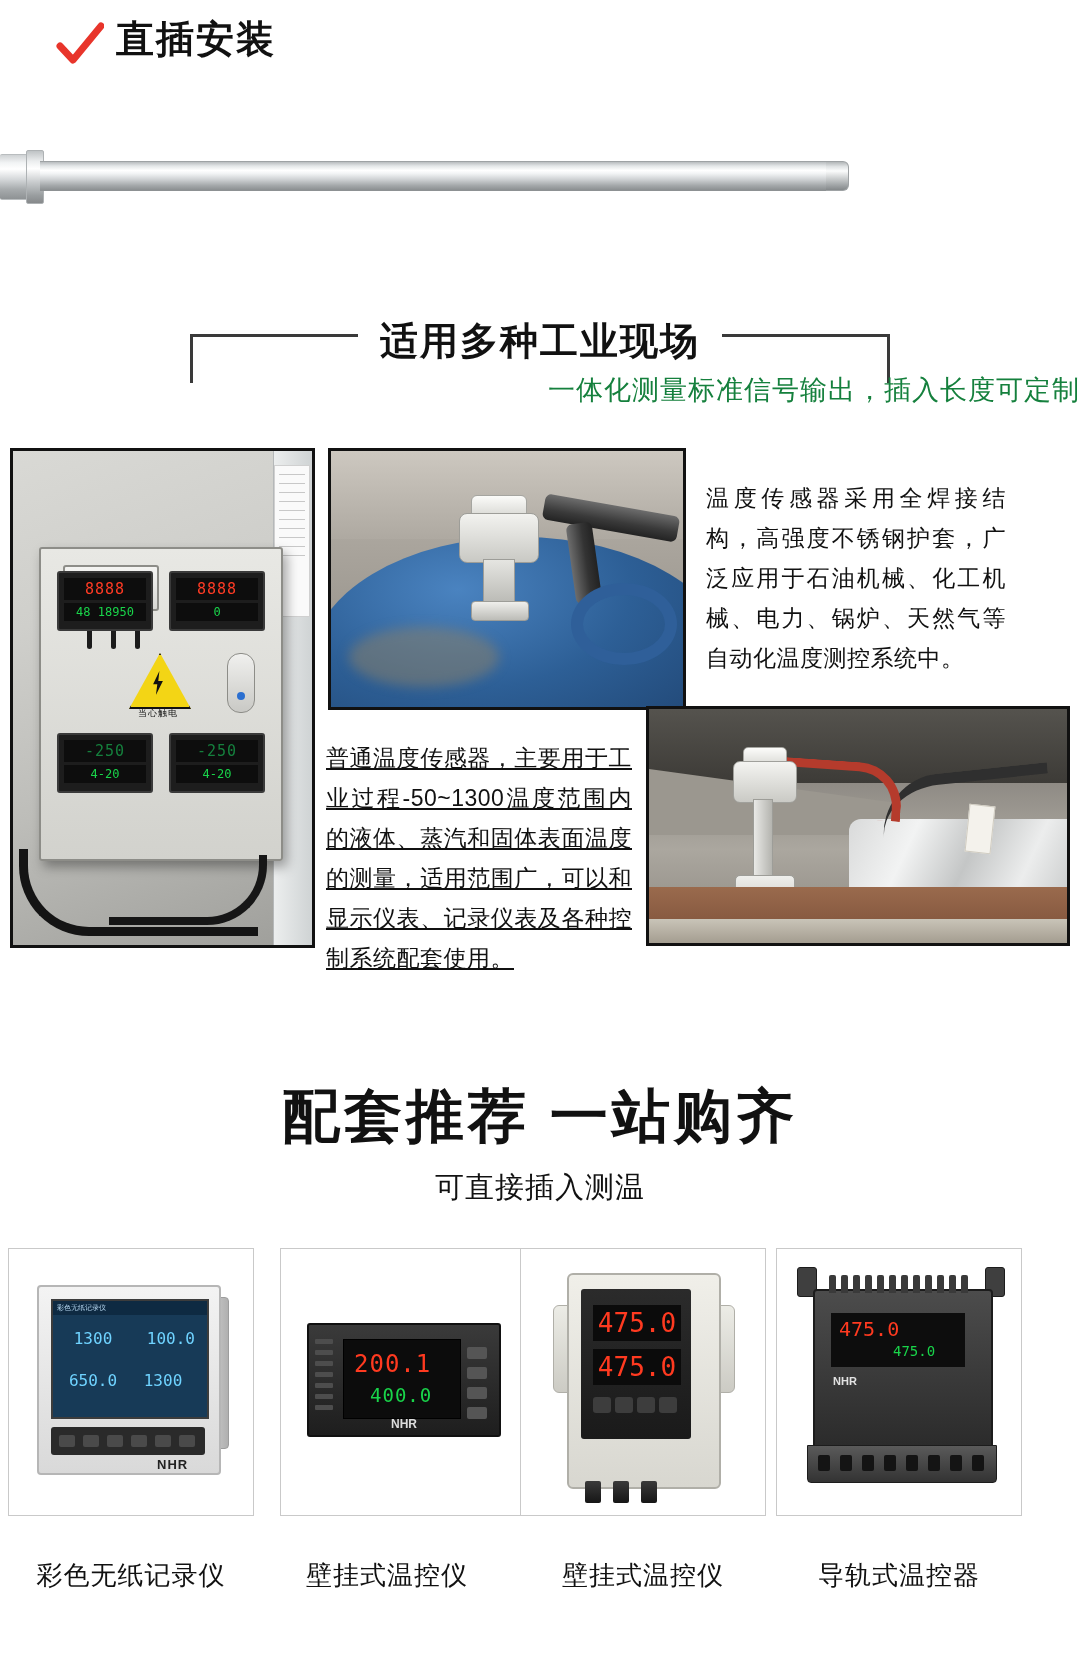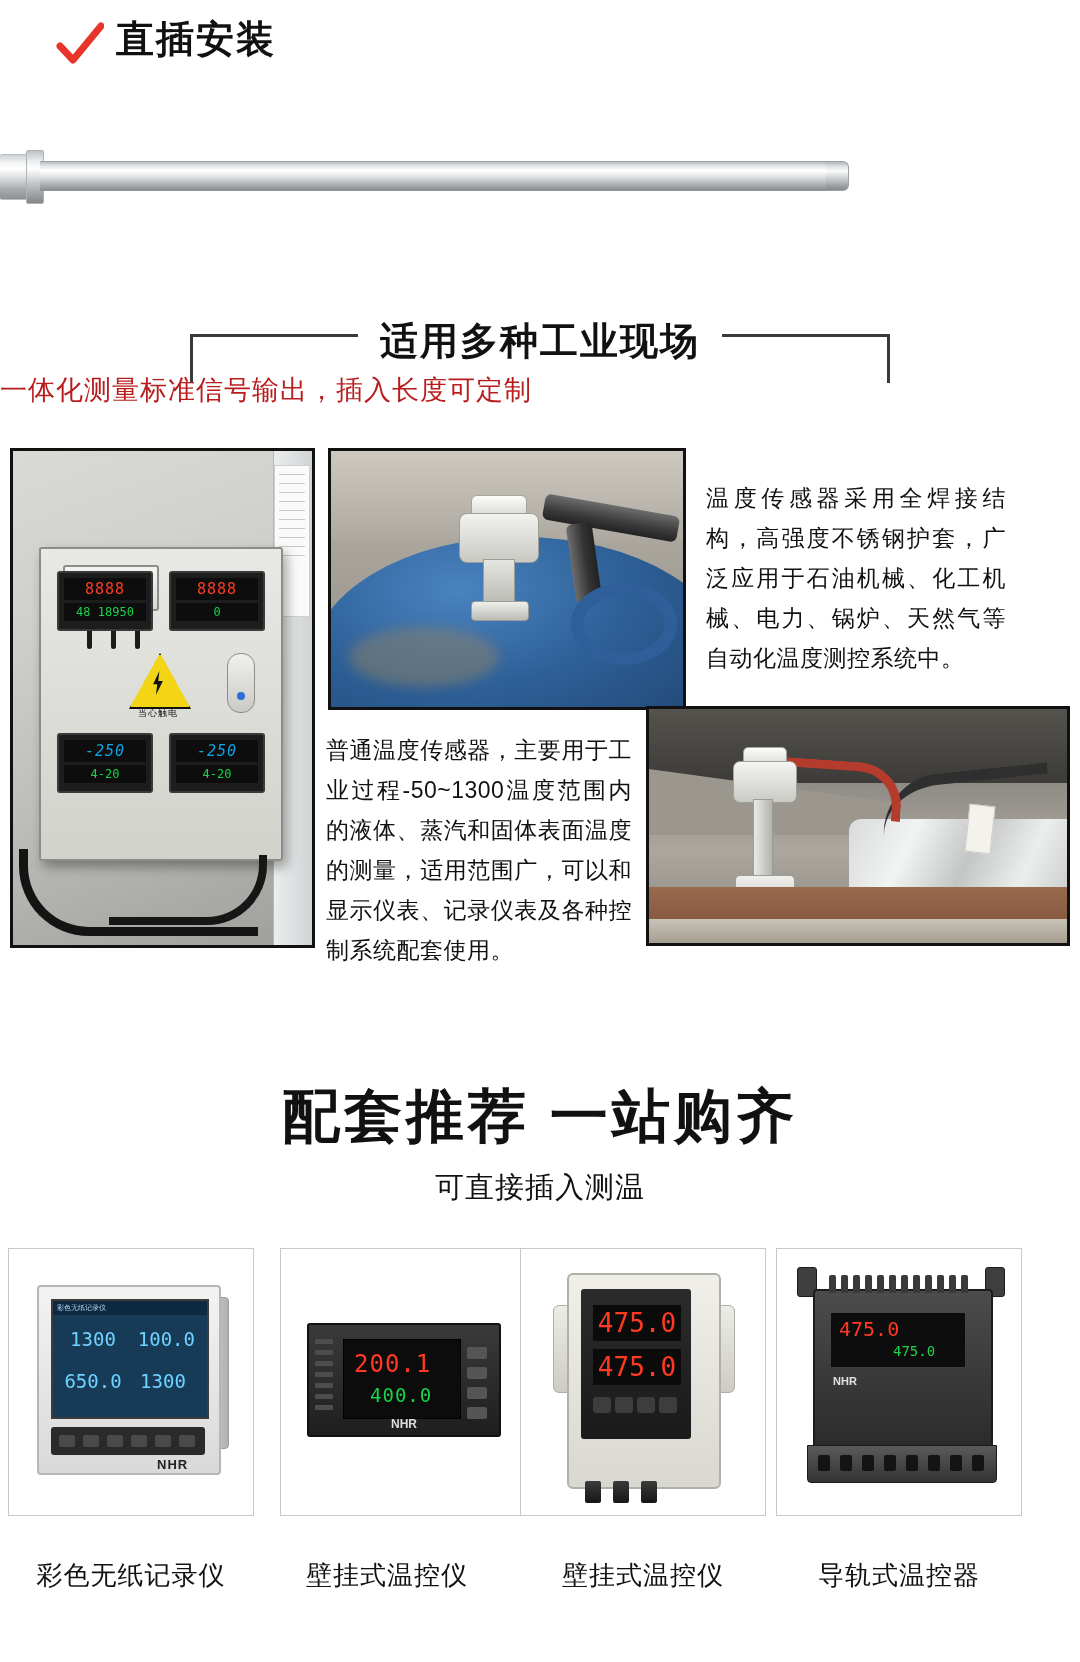--- a/index.html
+++ b/index.html
@@ -138,24 +138,24 @@
     text-align: center;
     font-size: 38px;
     font-weight: bold;
     letter-spacing: 2px;
     color: #111;
   }
   .sec2-sub {
     position: absolute;
     left: 0; right: 0;
     top: 72px;
-    text-align: left;
+    text-align: right;
     font-size: 27px;
     letter-spacing: 1px;
-    color: #b91c1c;
+    color: #15803d;
   }
 
   
   .collage { position: absolute; left: 0; top: 448px; width: 1080px; height: 560px; }
 
   .photo {
     position: absolute;
     border: 3px solid #111;
     overflow: hidden;
     box-sizing: border-box;
@@ -172,23 +172,24 @@
     letter-spacing: 0.5px;
   }
   .para-right {
     left: 706px;
     top: 30px;
     width: 300px;
     text-align: justify;
   }
   .para-mid {
     left: 326px;
-    top: 282px;
+    top: 290px;
     width: 306px;
     text-align: justify;
+    text-decoration: underline;
   }
 
   
   .cabinet-bg {
     position: absolute; inset: 0;
     background: linear-gradient(160deg,#d9d9d5 0%, #cfcfcb 30%, #bdbdb9 62%, #9e9e9a 100%);
   }
   .cab-panel {
     position: absolute;
     left: 26px; top: 96px;
@@ -223,21 +224,21 @@
     color: #19d44a;
     font-family: "DejaVu Sans Mono", monospace;
     font-size: 12px;
     text-align: center;
     line-height: 18px;
   }
   .m1 { left: 16px;  top: 22px; }
   .m2 { left: 128px; top: 22px; }
   .m3 { left: 16px;  top: 184px; }
   .m4 { left: 128px; top: 184px; }
-  .m3 .scr, .m4 .scr { color:#0ea5e9;font-style:italic; }
+  .m3 .scr, .m4 .scr { color:#15803d; }
   .warn-label {
     position: absolute;
     left: 88px; top: 104px;
     width: 58px; height: 52px;
     background: #f3d515;
     border: 2px solid #111;
     clip-path: polygon(50% 0%, 100% 100%, 0% 100%);
   }
   .warn-bolt {
     position: absolute;
@@ -565,21 +566,21 @@
     font-size: 7px;
     line-height: 14px;
     padding-left: 4px;
     box-sizing: border-box;
   }
   .rec-cell {
     position: absolute;
     width: 64px; height: 36px;
     color: #6fd3ff;
     font-family: "DejaVu Sans Mono", monospace;
-    font-size: 19px;
+    font-size: 16px;
     text-align: center;
     line-height: 40px;
   }
   .rc1 { left: 8px;  top: 18px; }
   .rc2 { left: 78px; top: 18px; text-align: right; }
   .rc3 { left: 8px;  top: 60px; }
   .rc4 { left: 78px; top: 60px; }
   .rec-keys {
     position: absolute;
     left: 12px; top: 140px;

